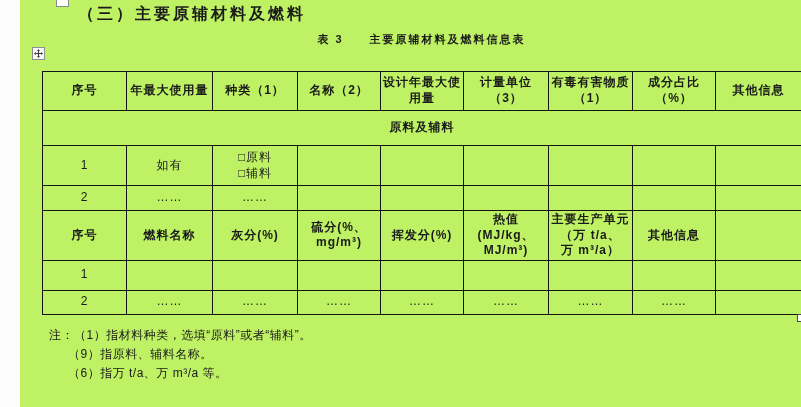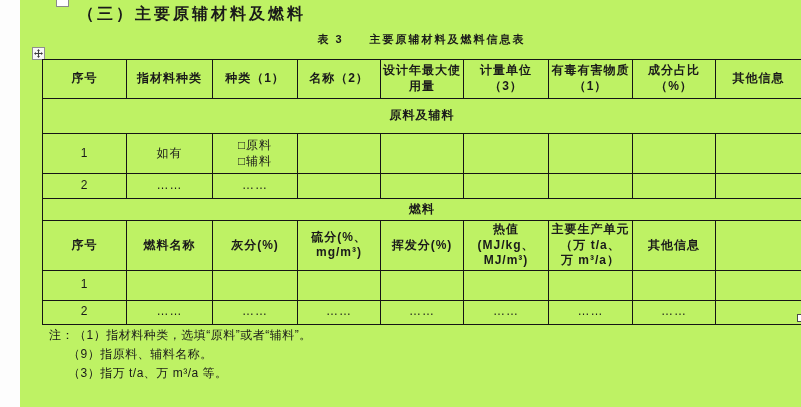--- a/index.html
+++ b/index.html
@@ -9,21 +9,21 @@
   }
   .heading{
     position:absolute;left:58px;top:4px;margin:0;
     font-size:16px;font-weight:bold;letter-spacing:3px;
   }
   .caption{
     position:absolute;left:22px;top:32px;width:759px;text-align:center;
     font-size:11px;font-weight:bold;letter-spacing:2px;
   }
   table.tbl{
-    position:absolute;left:22px;top:59px;width:759px;
+    position:absolute;left:22px;top:71px;width:759px;
     border-collapse:collapse;table-layout:fixed;
   }
   table.tbl td{
     border:1px solid #151515;text-align:center;vertical-align:middle;
     font-size:12px;letter-spacing:1px;line-height:1.3;
     padding:1px 2px;white-space:pre-line;overflow:hidden;
   }
   tr.hdr td{font-weight:bold;}
   tr.sec td{font-weight:bold;letter-spacing:1px;}
   td.u{letter-spacing:0;}
@@ -73,21 +73,21 @@
       <col style="width:83px">
         <col style="width:83px">
         <col style="width:85px">
       <col style="width:84px">
         <col style="width:83px">
         <col style="width:86px">
     </colgroup>
     <tbody>
       <tr class="hdr" style="height:39px">
         <td>序号</td>
-        <td>指材料种类</td>
+        <td>年最大使用量</td>
         <td>种类（1）</td>
         <td>名称（2）</td>
         <td>设计年最大使用量</td>
         <td>计量单位（3）</td>
         <td>有毒有害物质（1）</td>
         <td>成分占比（%）</td>
         <td>其他信息</td>
       </tr>
       <tr class="sec" style="height:35px">
         <td colspan="9">原料及辅料</td>
@@ -107,23 +107,20 @@
       <tr style="height:25px">
         <td>2</td>
         <td>……</td>
         <td>……</td>
         <td></td>
         <td></td>
         <td></td>
         <td></td>
         <td></td>
         <td></td>
-      </tr>
-      <tr class="sec" style="height:22px">
-        <td colspan="9">燃料</td>
       </tr>
       <tr class="hdr" style="height:48px">
         <td>序号</td>
         <td>燃料名称</td>
         <td class="u">灰分(%)</td>
         <td class="u">硫分(%、mg/m³)</td>
         <td class="u">挥发分(%)</td>
         <td class="u">热值(MJ/kg、
 MJ/m³)</td>
         <td class="u">主要生产单元
@@ -155,16 +152,16 @@
         <td></td>
       </tr>
     </tbody>
   </table>
 
   <div class="resize-handle"></div>
 
   <div class="notes">
     <div class="note-line">注：（1）指材料种类，选填“原料”或者“辅料”。</div>
     <div class="note-line indent">（9）指原料、辅料名称。</div>
-    <div class="note-line indent">（3）指万 t/a、万 m³/a 等。</div>
+    <div class="note-line indent">（6）指万 t/a、万 m³/a 等。</div>
   </div>
 
 </div>
 
 </body></html>

